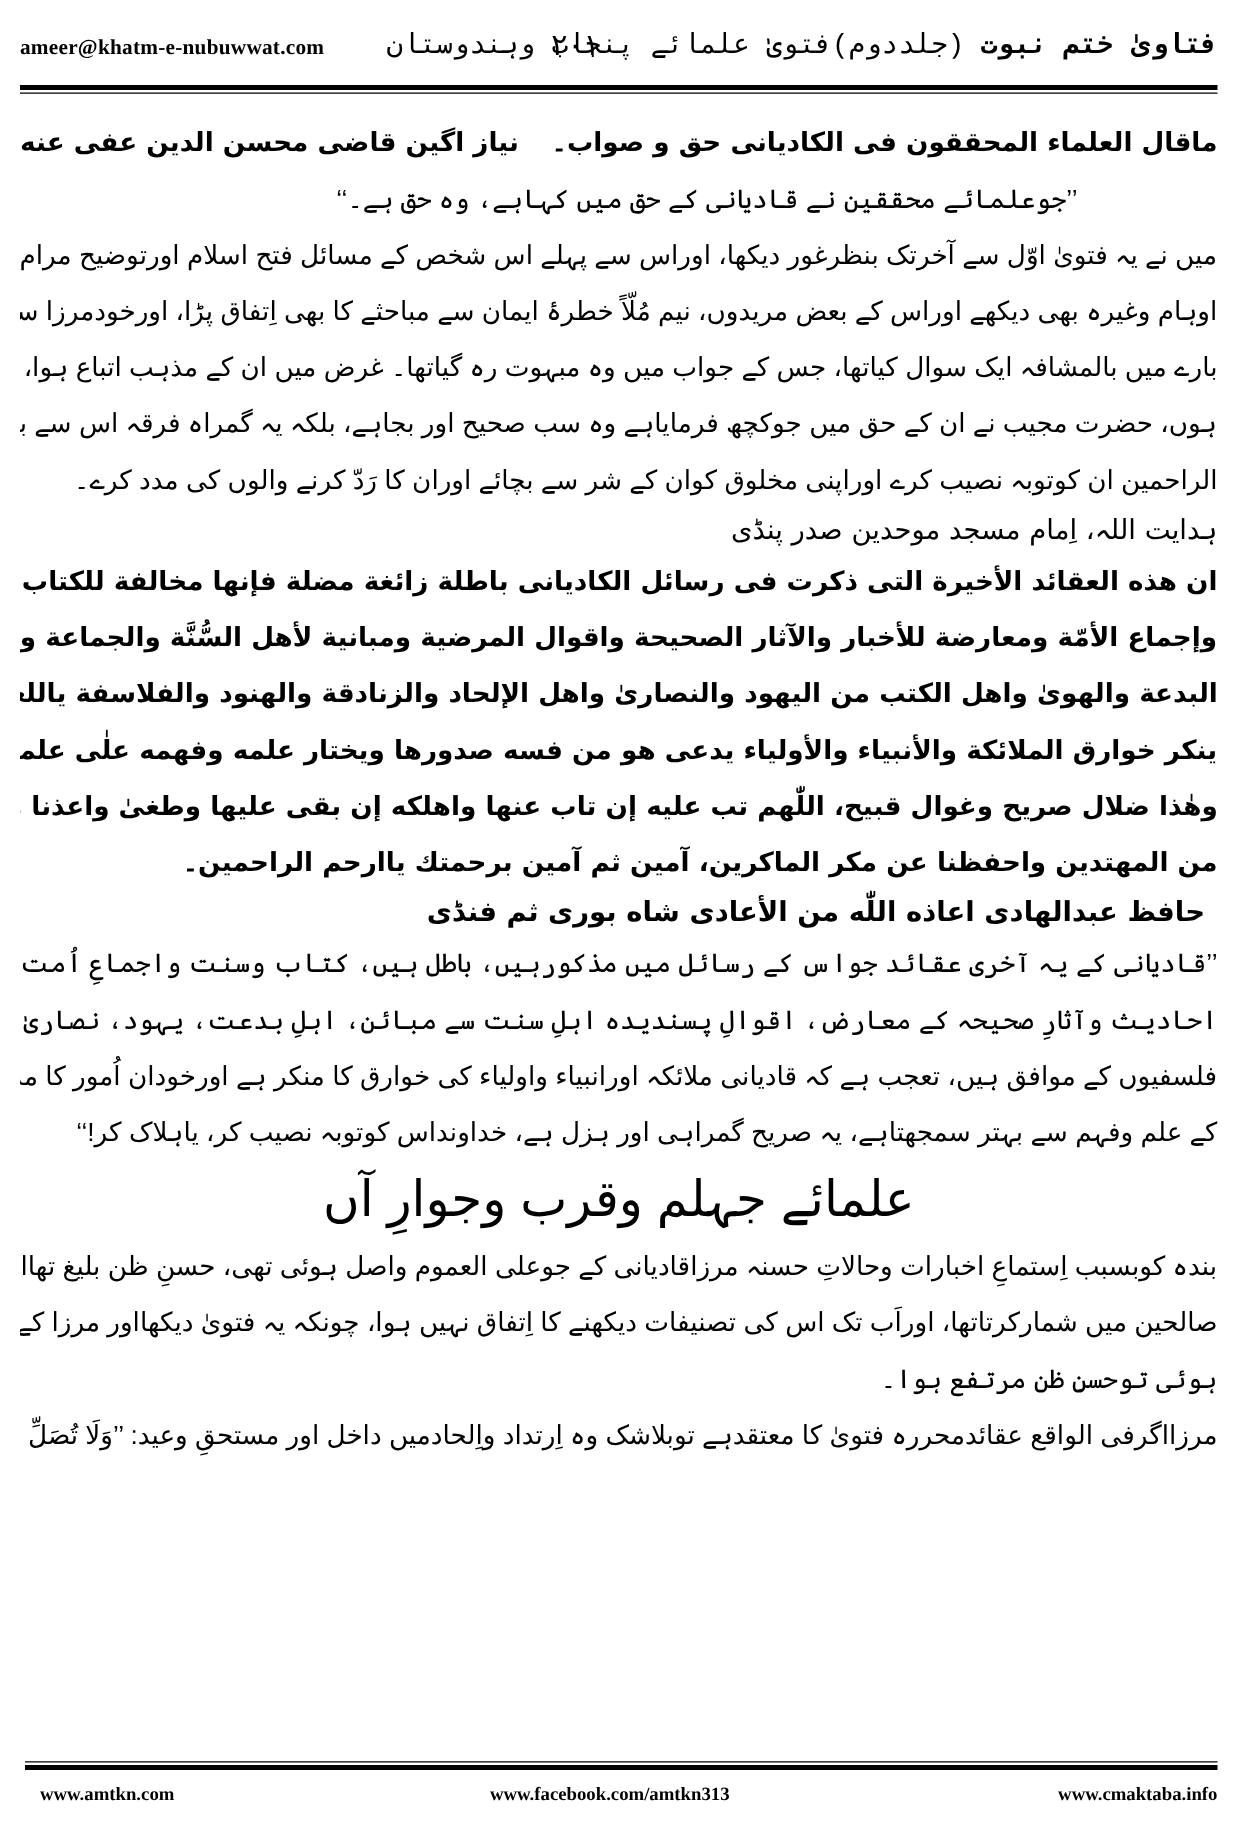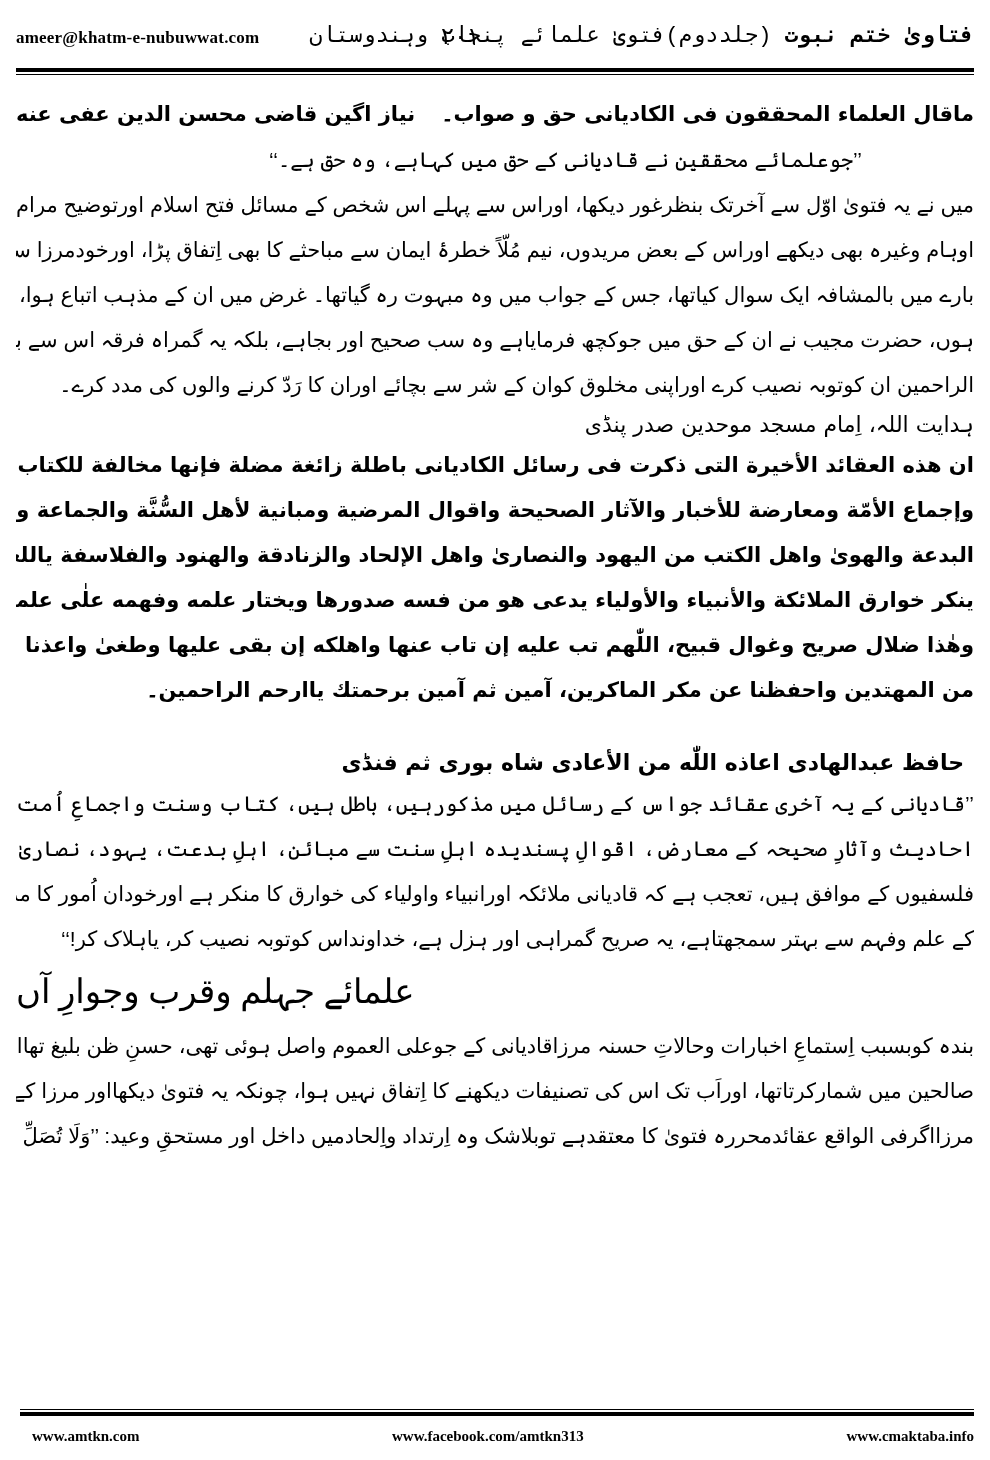--- a/index.html
+++ b/index.html
@@ -88,30 +88,30 @@
     .urdu {
       font-family: Liberation Sans, sans-serif;
       font-size: 21px;
     }
     .signature {
       font-family: "DejaVu Sans", sans-serif;
       font-size: 22px;
       line-height: 36px;
       height: 36px;
     }
-    .signature-bold { font-weight: bold; margin-top: 32px; }
+    .signature-bold { font-weight: bold; }
     .row-split {
       display: flex;
       justify-content: space-between;
       direction: rtl;
     }
     .heading {
-      text-align: left;
-      font-family: Liberation Serif, serif;
-      font-size: 34px;
+      text-align: center;
+      font-family: Liberation Sans, sans-serif;
+      font-size: 40px;
       line-height: 62px;
       height: 62px;
     }
     .footer {
       position: absolute;
       left: 32px;
       right: 16px;
       top: 1428px;
       height: 20px;
       font-family: "Liberation Serif", serif;
@@ -160,20 +160,21 @@
   <div class="signature signature-bold" style="padding-right:10px;">حافظ عبدالهادی اعاذه اللّٰه من الأعادی شاه بوری ثم فنڈی</div>
   <div class="line urdu justify">’’قادیانی کے یہ آخری عقائد جواس کے رسائل میں مذکورہیں، باطل ہیں، کتاب وسنت واجماعِ اُمت کے مخالف ہیں،</div>
   <div class="line urdu justify">احادیث وآثارِ صحیحہ کے معارض، اقوالِ پسندیدہ اہلِ سنت سے مبائن، اہلِ بدعت، یہود، نصاریٰ، ملحدوں جیسے، مرتدوں، ہندوؤں،</div>
   <div class="line urdu justify">فلسفیوں کے موافق ہیں، تعجب ہے کہ قادیانی ملائکہ اورانبیاء واولیاء کی خوارق کا منکر ہے اورخودان اُمور کا مدعی، اوراپنے علم وفہم کوان</div>
   <div class="line urdu">کے علم وفہم سے بہتر سمجھتاہے، یہ صریح گمراہی اور ہزل ہے، خداونداس کوتوبہ نصیب کر، یاہلاک کر!‘‘</div>
 
   <div class="heading">علمائے جہلم وقرب وجوارِ آں</div>
 
   <div class="line urdu justify">بندہ کوبسبب اِستماعِ اخبارات وحالاتِ حسنہ مرزاقادیانی کے جوعلی العموم واصل ہوئی تھی، حسنِ ظن بلیغ تھااوراس کوزُمرۂ</div>
   <div class="line urdu justify">صالحین میں شمارکرتاتھا، اوراَب تک اس کی تصنیفات دیکھنے کا اِتفاق نہیں ہوا، چونکہ یہ فتویٰ دیکھااور مرزا کے معتقدات سے اِطلاع</div>
+  <div class="line urdu">ہوئی توحسنِ ظن مرتفع ہوا۔</div>
   <div class="line urdu justify">مرزااگرفی الواقع عقائدمحررہ فتویٰ کا معتقدہے توبلاشک وہ اِرتداد واِلحادمیں داخل اور مستحقِ وعید: ’’وَلَا تُصَلِّ عَلٰی</div>
 </div>
 
 <div class="rule-bottom-thin"></div>
 <div class="rule-bottom-thick"></div>
 
 <div class="footer">
   <span class="footer-left">www.amtkn.com</span>
   <span class="footer-center">www.facebook.com/amtkn313</span>
   <span class="footer-right">www.cmaktaba.info</span>

